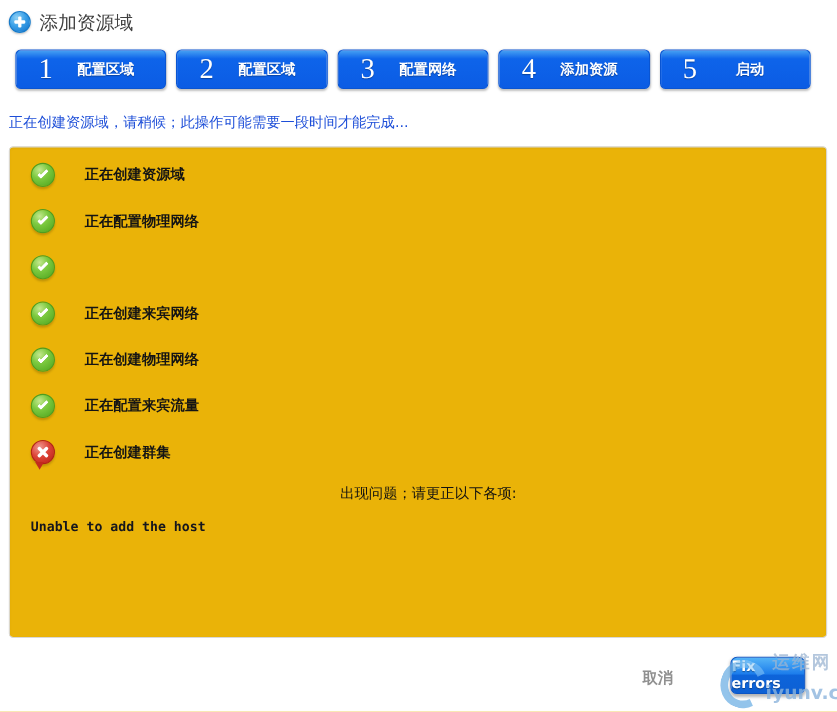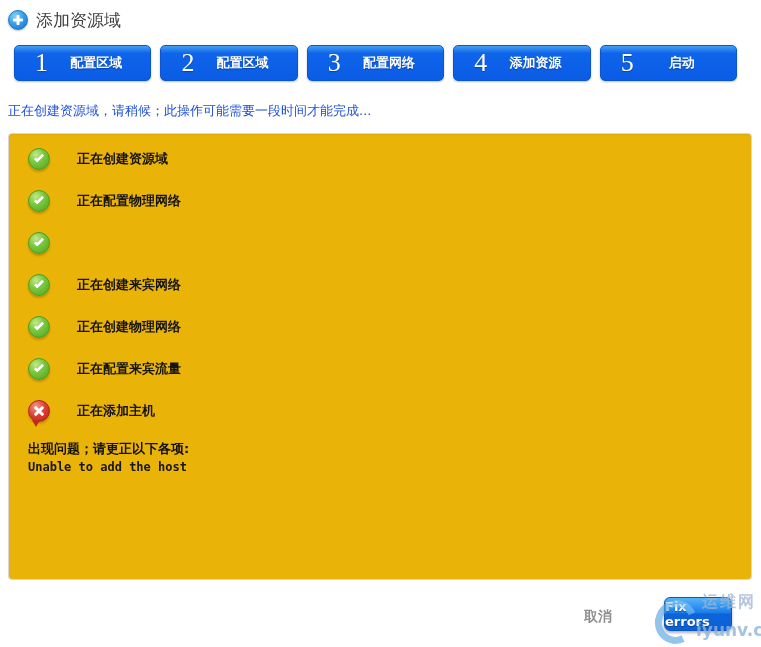--- a/index.html
+++ b/index.html
@@ -81,24 +81,24 @@
   .status-error .mark { position:absolute; left:0; top:0; width:100%; height:100%; }
   .status-error .mark::before, .status-error .mark::after {
     content:""; position:absolute; left:50%; top:50%; width:12px; height:3px;
     background:#fff; border-radius:1px;
   }
   .status-error .mark::before { transform:translate(-50%,-50%) rotate(45deg); }
   .status-error .mark::after  { transform:translate(-50%,-50%) rotate(-45deg); }
   .row-label { margin-left:27px; font-size:13px; font-weight:bold; color:#141414; }
 
   .error-block { margin-top:8px; }
-  .error-title { font-size:13px; font-weight:bold; color:#111; }
+  .error-title { font-size:13px; font-weight:normal; color:#111;text-align:center; }
   .error-detail {
     font-family:"DejaVu Sans Mono","Liberation Mono",monospace;
-    font-size:12px; font-weight:bold; color:#16161d; margin-top:2px;
+    font-size:12px; font-weight:bold; color:#16161d; margin-top:14px;
   }
 
   
   .cancel-link {
     position:absolute; left:584px; top:608px;
     font-size:14px; font-weight:bold; color:#909090; cursor:pointer;
   }
   .fix-btn {
     position:absolute; left:664px; top:597px; width:68px; height:34px;
     border-radius:6px; border:1px solid #0a54c4; cursor:pointer;
@@ -192,21 +192,21 @@
   <div class="row">
     <span class="status-icon status-success">
         <span class="mark"></span>
       </span>
     <span class="row-label">正在配置来宾流量</span>
   </div>
   <div class="row">
     <span class="status-icon status-error">
         <span class="mark"></span>
       </span>
-    <span class="row-label">正在添加主机</span>
+    <span class="row-label">正在创建群集</span>
   </div>
 
   <div class="error-block">
     <div class="error-title">出现问题；请更正以下各项:</div>
     <div class="error-detail">Unable to add the host</div>
   </div>
 </div>
 
 <div class="cancel-link">取消</div>
 <div class="fix-btn">Fix errors</div>

